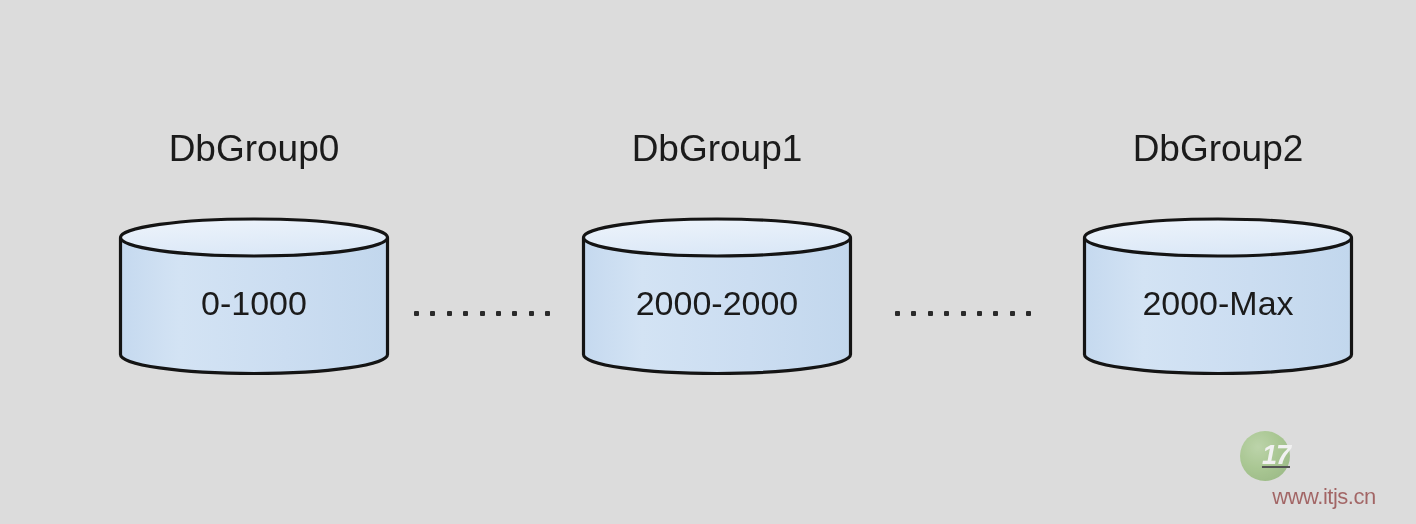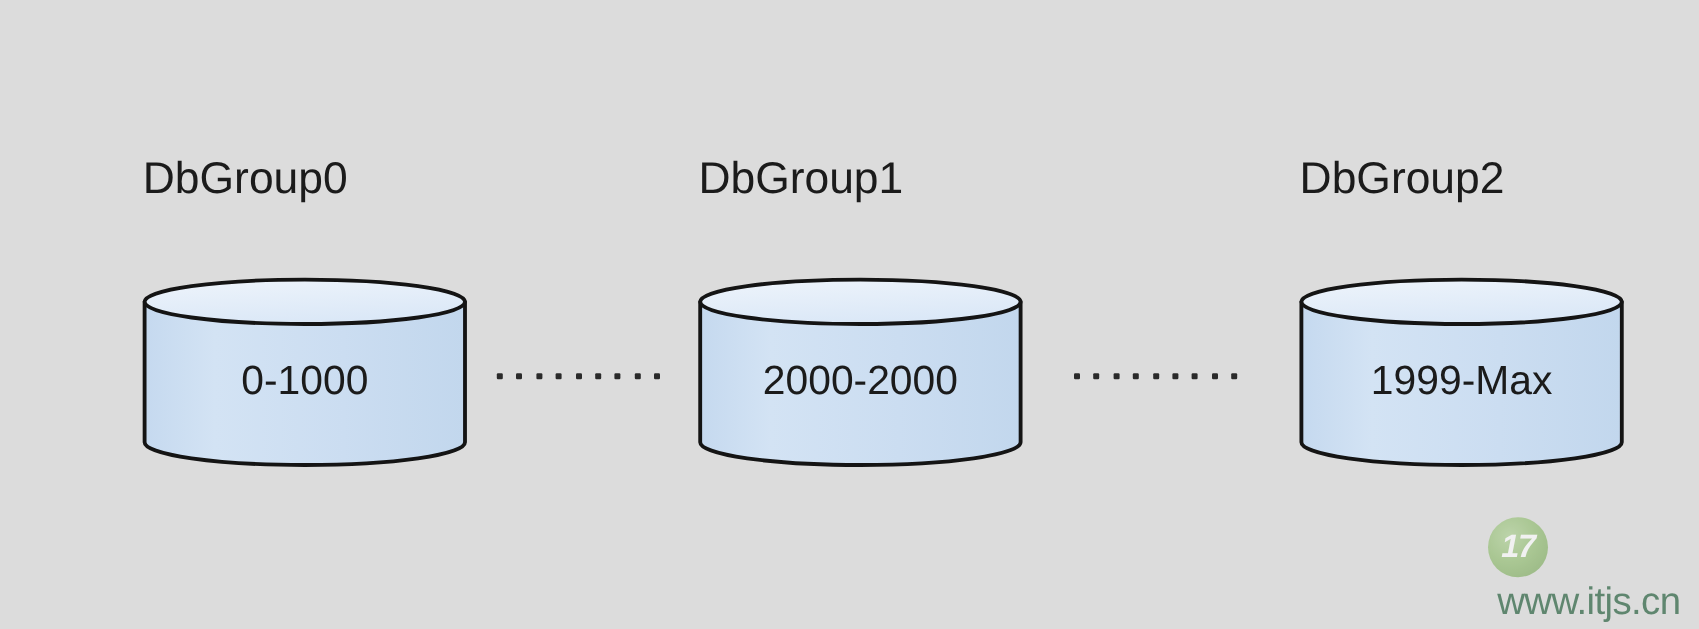--- a/index.html
+++ b/index.html
@@ -26,30 +26,31 @@
   .db-group {
     position: absolute;
     width: 270px;
   }
 
   .db-group-label {
     position: absolute;
     top: 0;
     left: 0;
     width: 270px;
+    text-align: center;
     font-size: 37px;
     line-height: 42px;
     color: #1b1b1b;
     letter-spacing: 0px;
     white-space: nowrap;
   }
 
   .cylinder {
     position: absolute;
-    top: 104px;
+    top: 90px;
     left: 0;
     width: 270px;
     height: 156px;
   }
 
   .cylinder svg {
     display: block;
     width: 270px;
     height: 156px;
     overflow: visible;
@@ -100,44 +101,45 @@
     align-items: center;
     height: 56px;
   }
   .wm-logo {
     width: 50px;
     height: 50px;
     border-radius: 50%;
     background: radial-gradient(circle at 36% 32%, #a9cf8c 0%, #8cbb68 45%, #6d9e4c 100%);
     display: flex;
     align-items: center;
-    justify-content: center;
+    justify-content: flex-end;
     flex: 0 0 auto;
     margin-right: 3px;
+    text-decoration: underline;
   }
   .wm-logo span {
     color: #ffffff;
     font-size: 27px;
     font-style: italic;
     font-weight: bold;
     letter-spacing: -1px;
     line-height: 1;
     transform: translateY(-1px);
   }
   .wm-cn {
     font-size: 40px;
     color: #7fae5f;
     font-weight: bold;
     line-height: 1;
     letter-spacing: 0px;
     white-space: nowrap;
   }
   .wm-url {
-    font-size: 32px;
-    color: #14532d;
+    font-size: 22px;
+    color: #7f1d1d;
     text-align: center;
     line-height: 1.05;
     letter-spacing: -0.5px;
     white-space: nowrap;
     margin-top: 1px;
   }
 </style>
 </head>
 <body>
 
@@ -225,21 +227,21 @@
             <stop offset="100%" stop-color="#c2d7ed"></stop>
           </linearGradient>
           <linearGradient id="topGrad2" x1="0" y1="0" x2="0.35" y2="1">
             <stop offset="0%" stop-color="#eef4fb"></stop>
             <stop offset="100%" stop-color="#dbe8f7"></stop>
           </linearGradient>
         </defs>
         <path d="M1.5,19.5 L1.5,136.5 A133.5,19 0 0 0 268.5,136.5 L268.5,19.5 Z" fill="url(#bodyGrad2)" stroke="#141414" stroke-width="3.2" stroke-linejoin="round"></path>
         <ellipse cx="135" cy="19.5" rx="133.5" ry="18.5" fill="url(#topGrad2)" stroke="#141414" stroke-width="3.2"></ellipse>
       </svg>
-      <div class="cylinder-range">1999-Max</div>
+      <div class="cylinder-range">2000-Max</div>
     </div>
   </div>
 
   <div id="watermark">
     <div class="wm-row">
       <div class="wm-logo">
         <span>17</span>
       </div>
     </div>
     <div class="wm-url">www.itjs.cn</div>

